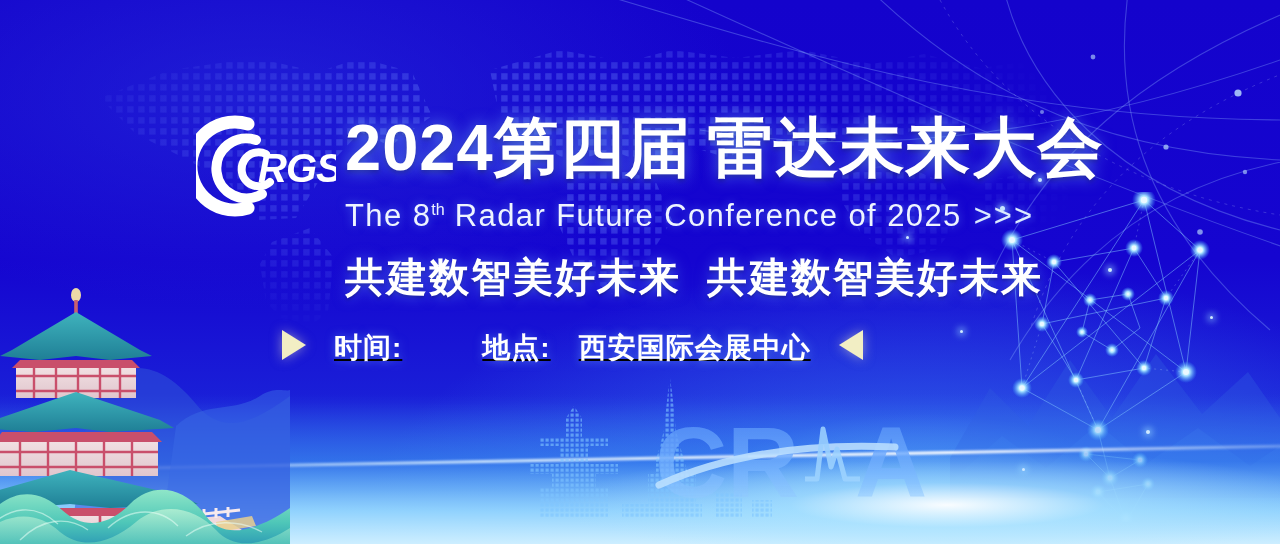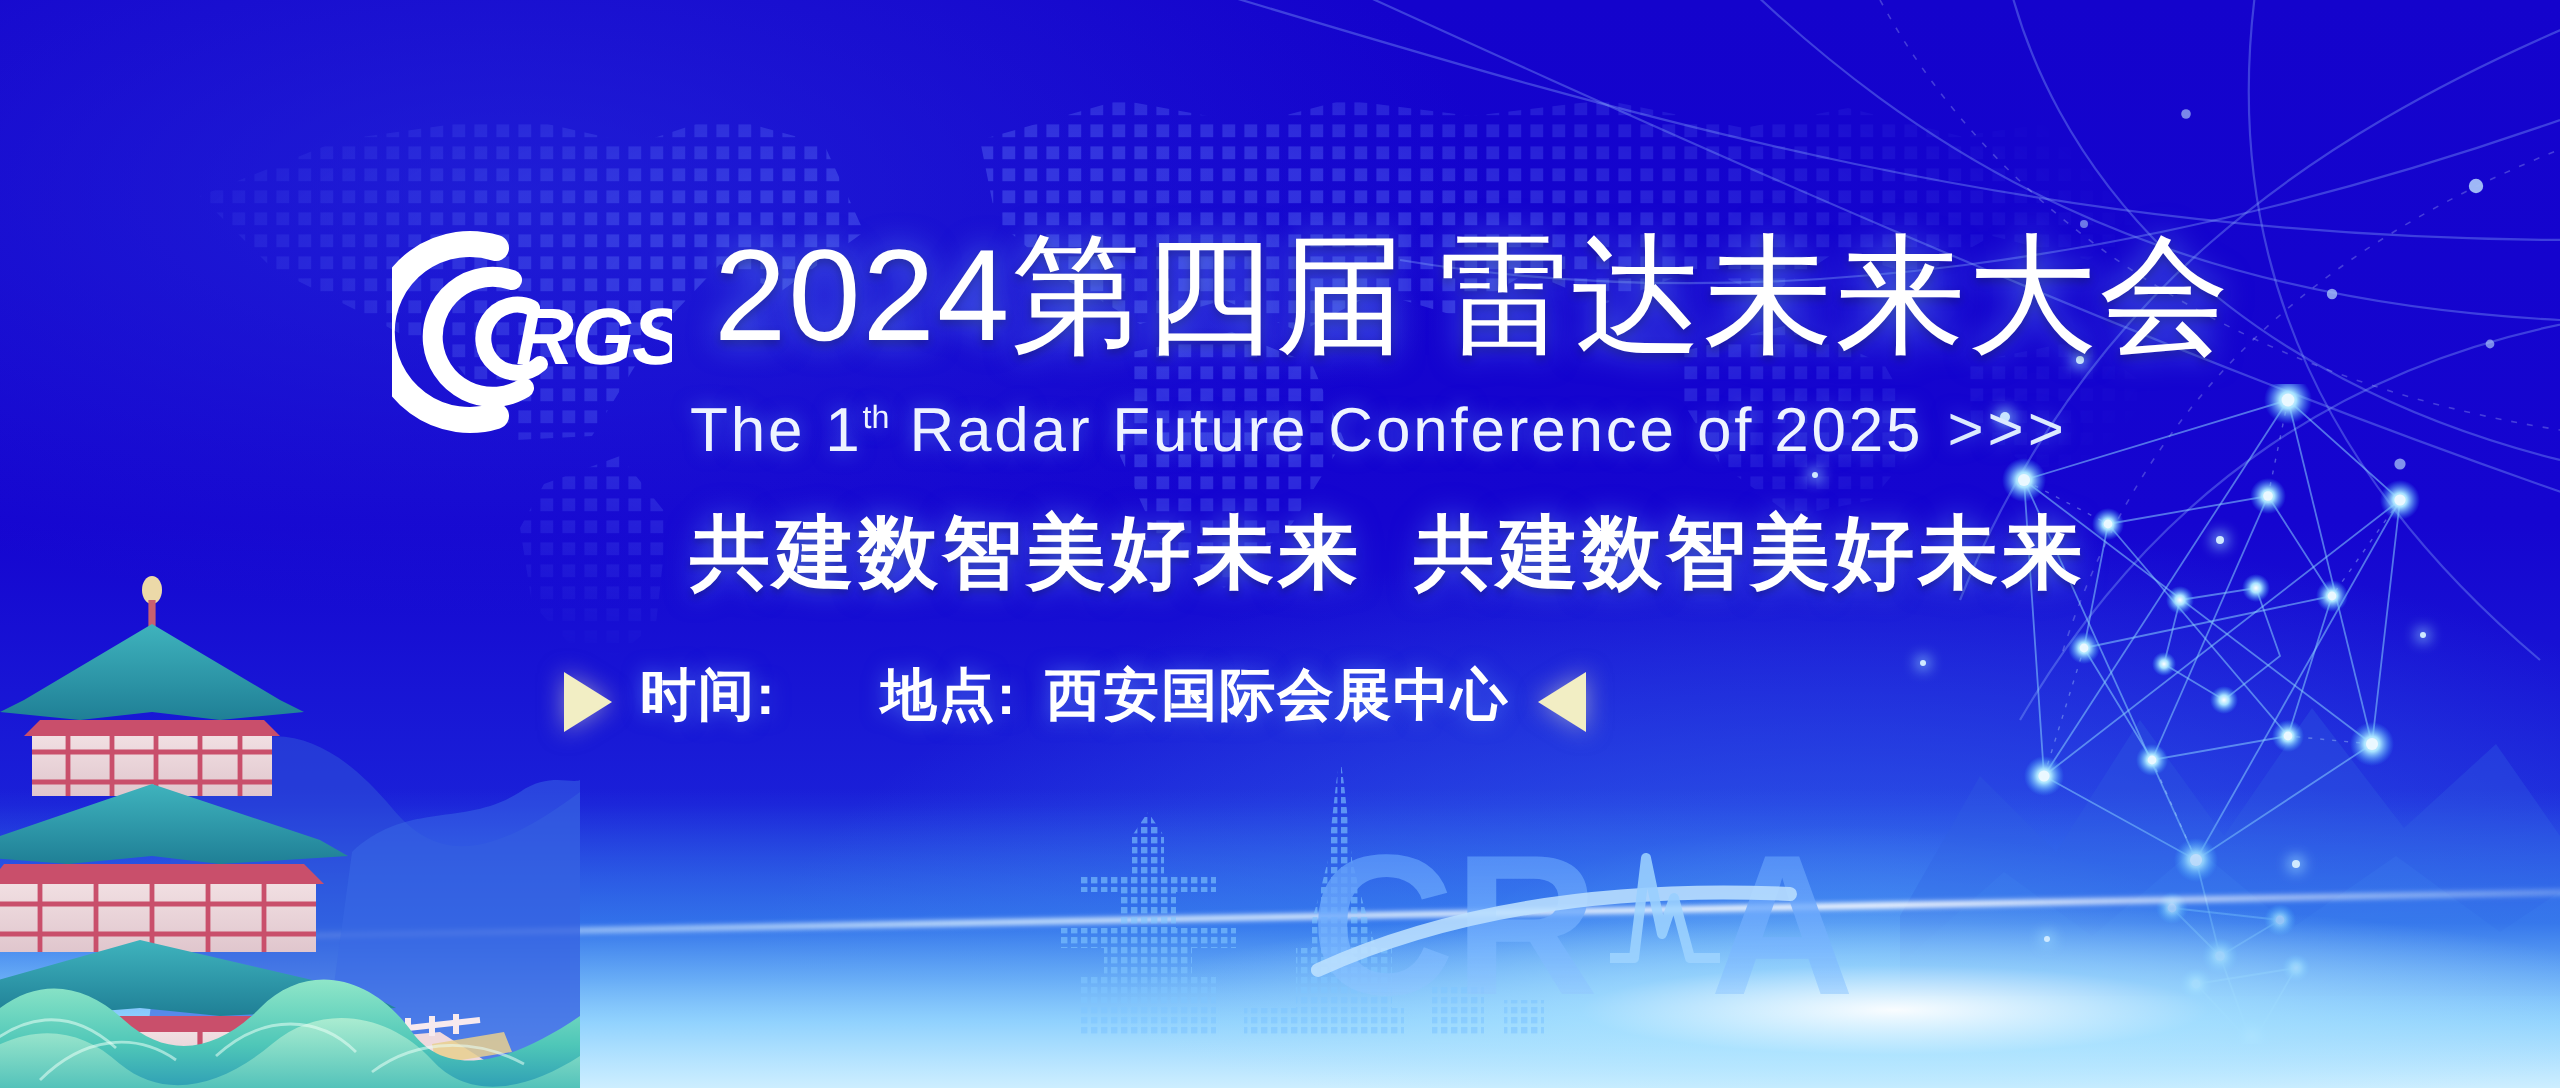--- a/index.html
+++ b/index.html
@@ -75,25 +75,24 @@
   
   .content{position:absolute;left:0;top:0;width:1130px;height:100%;}
 
   .logo{
     position:absolute;left:196px;top:114px;width:140px;height:104px;
   }
   .logo svg{width:100%;height:100%;display:block;}
 
   .title-main{
     position:absolute;left:345px;top:112px;
-    font-size:65px;line-height:72px;font-weight:400;color:#fff;
+    font-size:65px;line-height:72px;font-weight:700;color:#fff;
     letter-spacing:1px;
     white-space:nowrap;
     text-shadow:0 0 16px rgba(120,185,255,.65),0 2px 4px rgba(0,0,20,.35);
-    margin-left:12px;
   }
   .title-main .gap{display:inline-block;width:16px;}
 
   .title-sub{
     position:absolute;left:345px;top:190px;
     font-size:31px;line-height:38px;font-weight:400;color:#eef4ff;
     letter-spacing:1.4px;white-space:nowrap;
     text-shadow:0 0 10px rgba(120,185,255,.5);
   }
   .title-sub sup{font-size:.52em;vertical-align:super;letter-spacing:0;margin-top:10px;}
@@ -102,22 +101,23 @@
   .slogan{
     position:absolute;left:345px;top:252px;
     font-size:40px;line-height:50px;font-weight:700;color:#fff;
     letter-spacing:2px;white-space:nowrap;
     text-shadow:0 0 14px rgba(120,185,255,.55),0 2px 3px rgba(0,0,30,.3);
   }
   .slogan .gap{display:inline-block;width:26px;}
 
   .infoline{
     position:absolute;left:282px;top:330px;
-    display:flex;align-items:flex-end;gap:14px;
+    display:flex;align-items:flex-start;gap:28px;
     white-space:nowrap;
+    text-decoration:underline;
   }
   .infoline .txt{
     font-size:28px;line-height:36px;font-weight:600;color:#fff;
     letter-spacing:1px;
     text-shadow:0 0 10px rgba(120,185,255,.5);
   }
   .infoline .gap{display:inline-block;width:24px;}
   .tri{width:0;height:0;}
   .tri-right{
     border-top:15px solid transparent;border-bottom:15px solid transparent;
@@ -431,21 +431,21 @@
         </g>
         <text x="62" y="68" font-family="Liberation Sans, sans-serif" font-size="40" font-weight="700" font-style="italic" fill="#ffffff" letter-spacing="-1">RGS</text>
       </svg>
     </div>
 
     <div class="title-main">
       <span>2024第四届</span><span class="gap"></span><span>雷达未来大会</span>
     </div>
 
     <div class="title-sub">
-      <span>The 1</span><sup>th</sup><span> Radar Future Conference of 2025</span><span class="chev">&gt;&gt;&gt;</span>
+      <span>The 8</span><sup>th</sup><span> Radar Future Conference of 2025</span><span class="chev">&gt;&gt;&gt;</span>
     </div>
 
     <div class="slogan">
       <span>共建数智美好未来</span><span class="gap"></span><span>共建数智美好未来</span>
     </div>
 
     <div class="infoline">
       <span class="tri tri-right"></span>
       <span class="txt">时间:</span>
       <span class="gap"></span>

